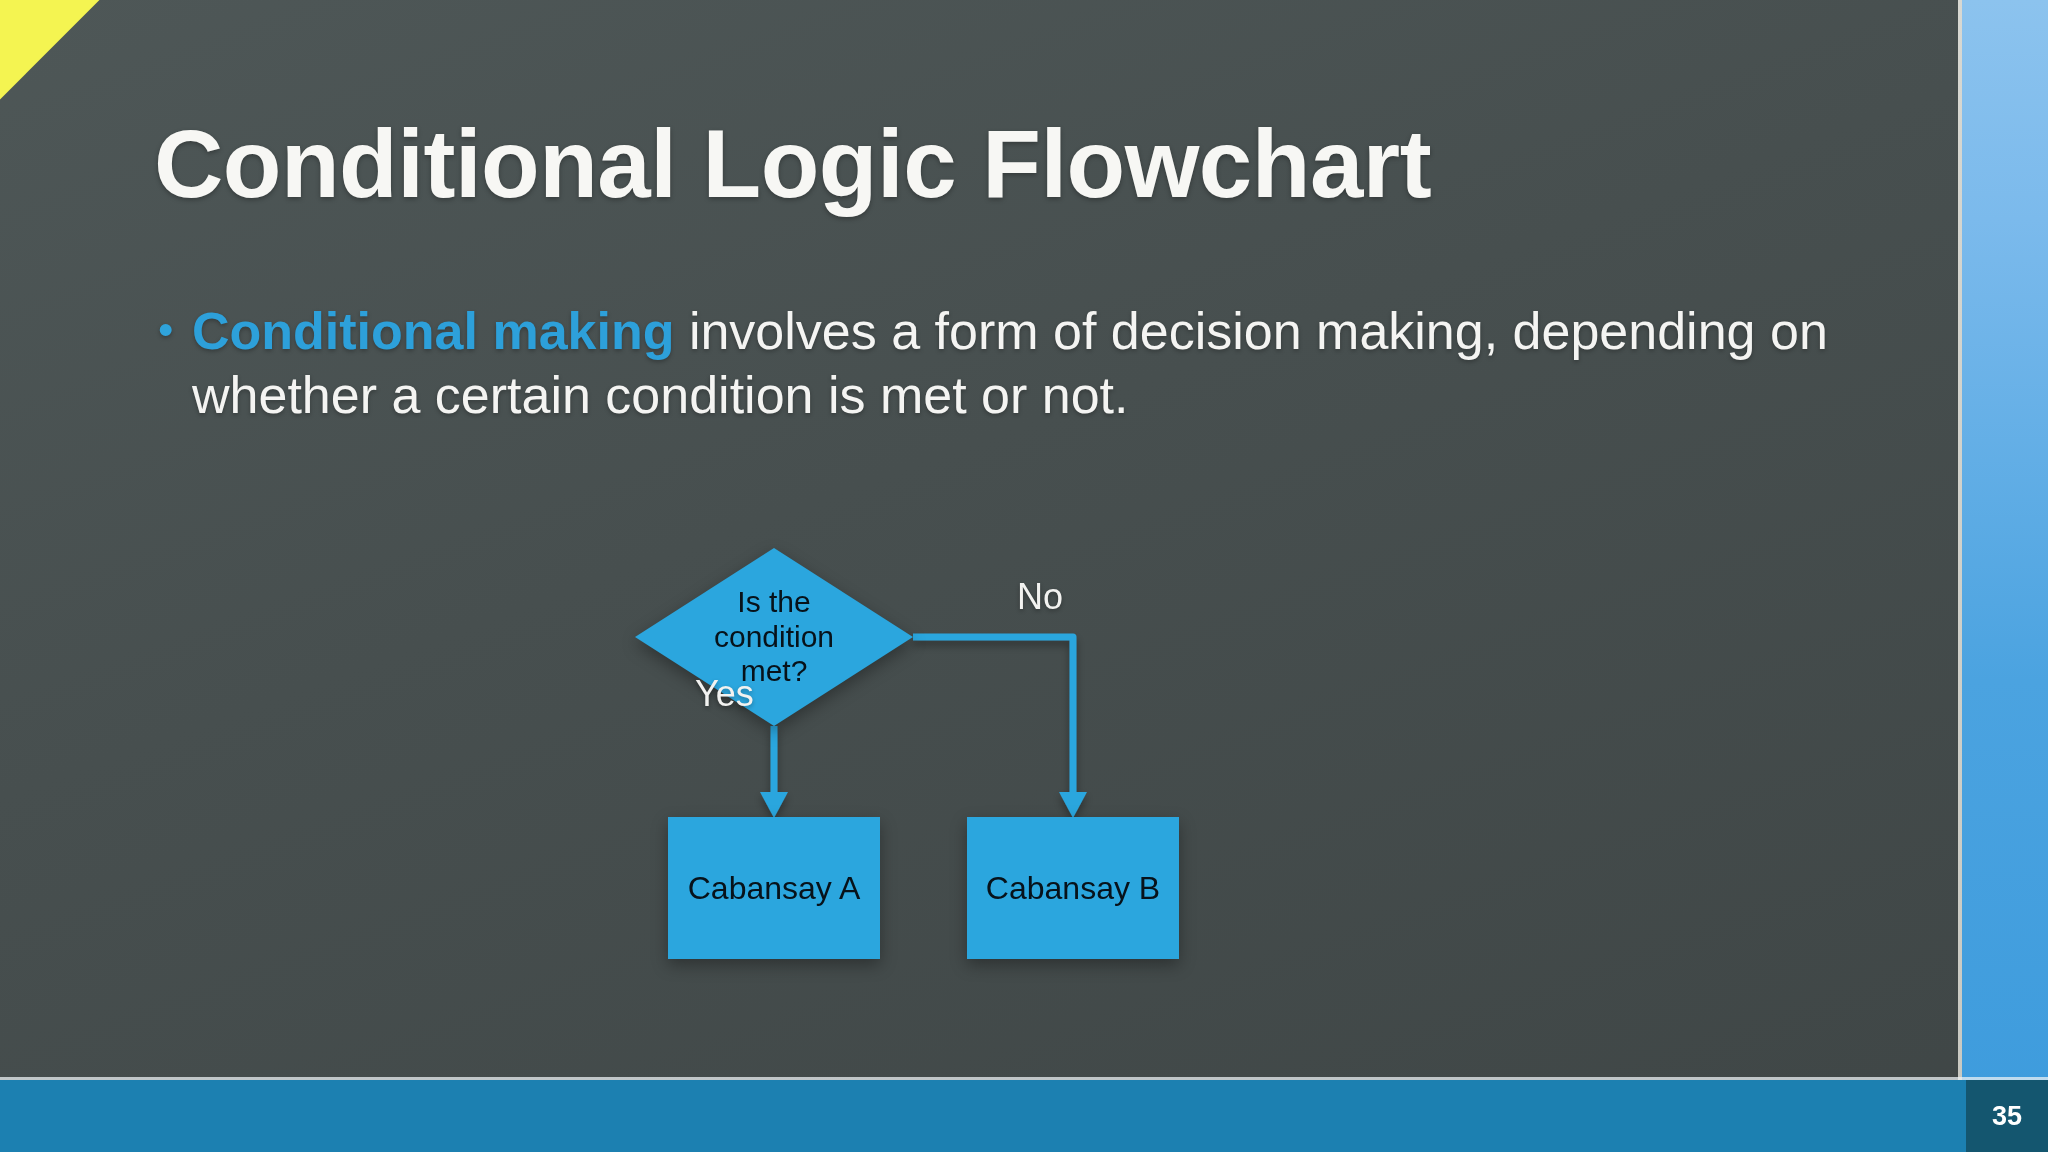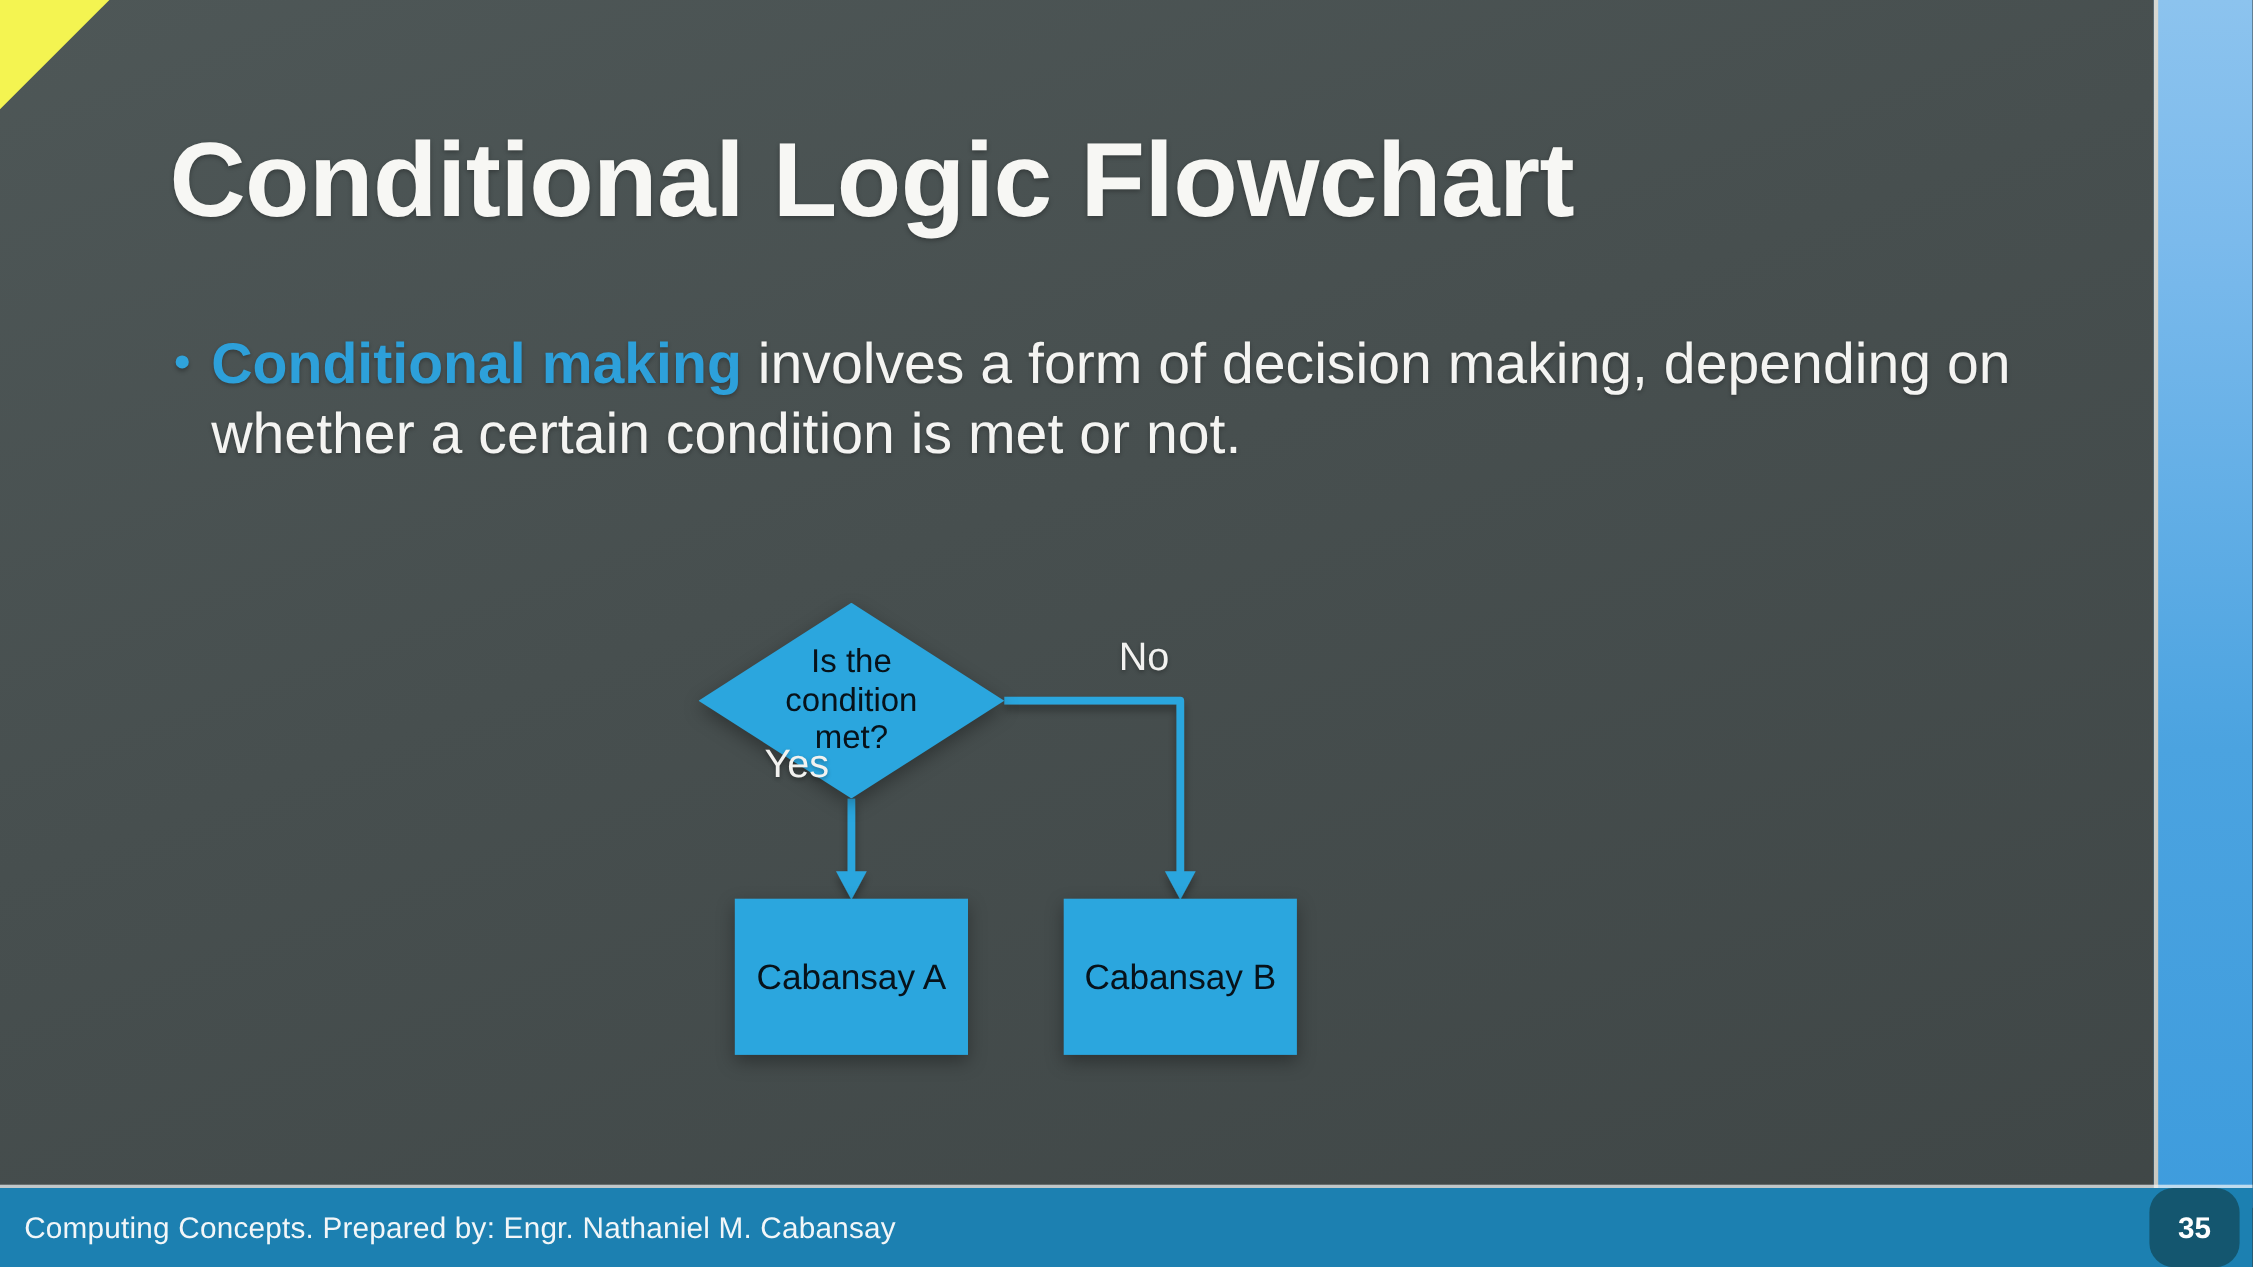--- a/index.html
+++ b/index.html
@@ -176,29 +176,28 @@
     align-items: center;
   }
   .footer-text {
     color: #f2f6f8;
     font-size: 27px;
     margin-left: 22px;
     letter-spacing: 0.2px;
   }
   .page-panel {
     position: absolute;
-    right: 12px;
+    right: 0;
     top: 0;
     width: 82px;
     height: 72px;
     background: #14566f;
     display: flex;
     align-items: center;
     justify-content: center;
-    border-radius: 22px;
   }
   .page-num {
     color: #ffffff;
     font-size: 27px;
     font-weight: bold;
   }
   .footer-hairline {
     position: absolute;
     left: 0; top: -3px;
     width: 2048px; height: 3px;
@@ -264,19 +263,18 @@
     <div class="edge-label label-yes">Yes</div>
     <div class="edge-label label-no">No</div>
 
     <div class="pbox pbox-a node-shadow">Cabansay A</div>
     <div class="pbox pbox-b node-shadow">Cabansay B</div>
 
   </div>
 
   <div class="footer">
     <div class="footer-hairline"></div>
-    <div class="footer-text">Computing Concepts. Prepared by: Engr. Nathaniel M. Cabansay</div>
     <div class="page-panel">
       <span class="page-num">35</span>
     </div>
   </div>
 
 </div>
 
 </body></html>

